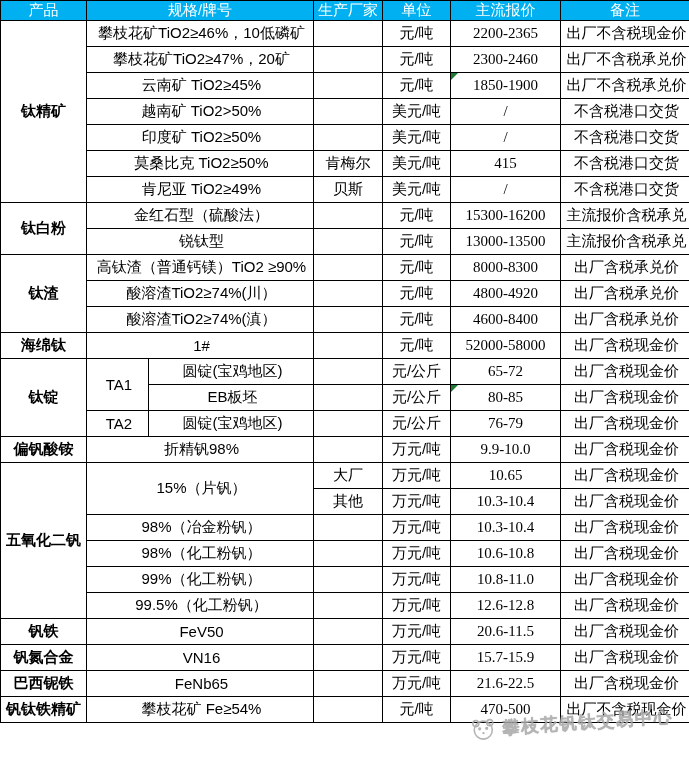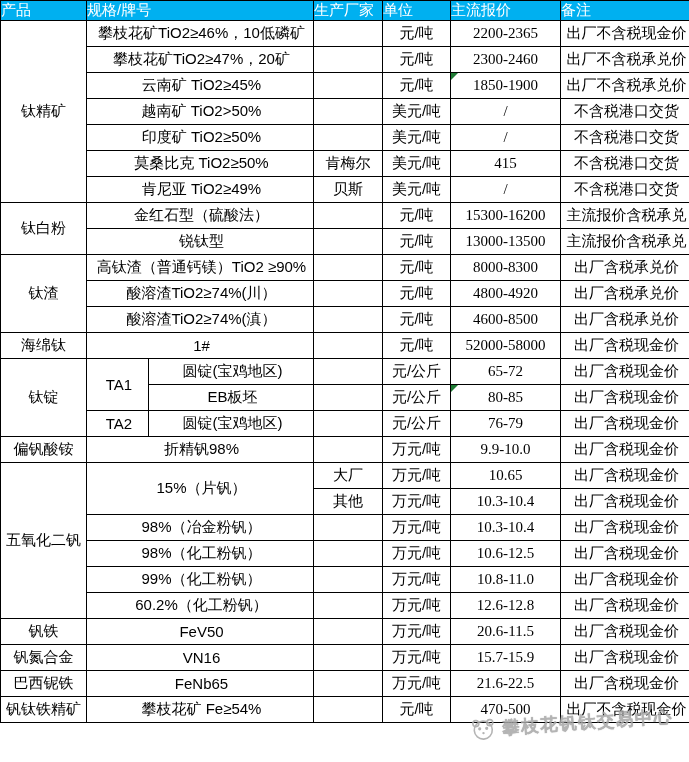--- a/index.html
+++ b/index.html
@@ -22,32 +22,32 @@
     overflow: hidden;
     white-space: nowrap;
     color: #000;
   }
   .price-table thead th {
     background: #00b0f0;
     color: #ffffff;
     height: 14px;
     font-size: 15px;
     font-weight: normal;
-    text-align: left;
+    text-align: center;
     vertical-align: middle;
   }
   .price-table tbody td {
     height: 26px;
     font-size: 15px;
     vertical-align: middle;
     text-align: center;
     position: relative;
     background: #fff;
   }
-  td.product { text-align: center; font-size: 15px; }
+  td.product { text-align: center; font-size: 15px; font-weight: bold; }
   td.spec, td.specA, td.specB, td.note { text-align: left; padding-left: 3px; }
   td.small { font-size: 12.5px; }
   td.mid   { font-size: 13.5px; }
   td.unit  { font-size: 14px; }
   td.price { font-size: 15px; font-family: Liberation Serif, serif; }
   td.note  { font-size: 14.5px; }
   i.flag {
     position: absolute;
     top: 0; left: 0;
     width: 0; height: 0;
@@ -176,21 +176,21 @@
           <td colspan="2" class="spec mid">酸溶渣TiO2≥74%(川）</td>
           <td class="vendor"></td>
           <td class="unit">元/吨</td>
           <td class="price">4800-4920</td>
           <td class="note">出厂含税承兑价</td>
         </tr>
         <tr>
           <td colspan="2" class="spec mid">酸溶渣TiO2≥74%(滇）</td>
           <td class="vendor"></td>
           <td class="unit">元/吨</td>
-          <td class="price">4600-8500</td>
+          <td class="price">4600-8400</td>
           <td class="note">出厂含税承兑价</td>
         </tr>
         <tr>
           <td class="product">海绵钛</td>
           <td colspan="2" class="spec">1#</td>
           <td class="vendor"></td>
           <td class="unit">元/吨</td>
           <td class="price">52000-58000</td>
           <td class="note">出厂含税现金价</td>
         </tr>
@@ -244,32 +244,32 @@
           <td colspan="2" class="spec">98%（冶金粉钒）</td>
           <td class="vendor"></td>
           <td class="unit">万元/吨</td>
           <td class="price">10.3-10.4</td>
           <td class="note">出厂含税现金价</td>
         </tr>
         <tr>
           <td colspan="2" class="spec">98%（化工粉钒）</td>
           <td class="vendor"></td>
           <td class="unit">万元/吨</td>
-          <td class="price">10.6-12.5</td>
+          <td class="price">10.6-10.8</td>
           <td class="note">出厂含税现金价</td>
         </tr>
         <tr>
           <td colspan="2" class="spec">99%（化工粉钒）</td>
           <td class="vendor"></td>
           <td class="unit">万元/吨</td>
           <td class="price">10.8-11.0</td>
           <td class="note">出厂含税现金价</td>
         </tr>
         <tr>
-          <td colspan="2" class="spec">60.2%（化工粉钒）</td>
+          <td colspan="2" class="spec">99.5%（化工粉钒）</td>
           <td class="vendor"></td>
           <td class="unit">万元/吨</td>
           <td class="price">12.6-12.8</td>
           <td class="note">出厂含税现金价</td>
         </tr>
         <tr>
           <td class="product">钒铁</td>
           <td colspan="2" class="spec">FeV50</td>
           <td class="vendor"></td>
           <td class="unit">万元/吨</td>

